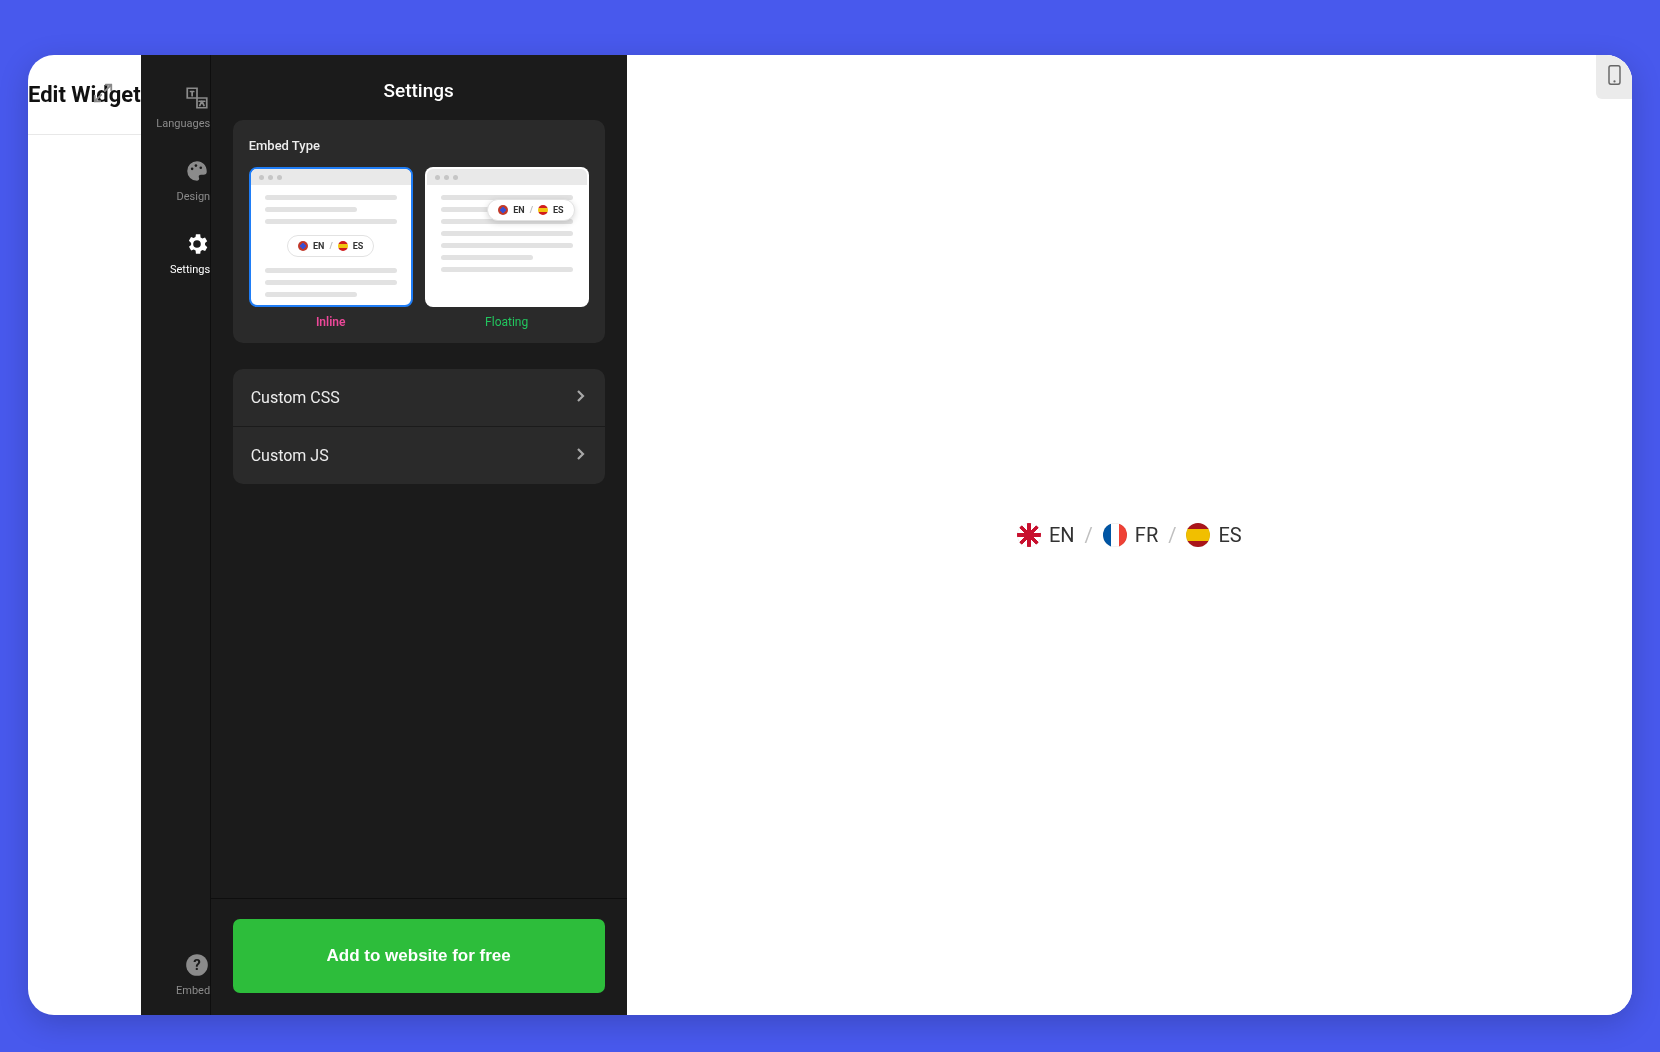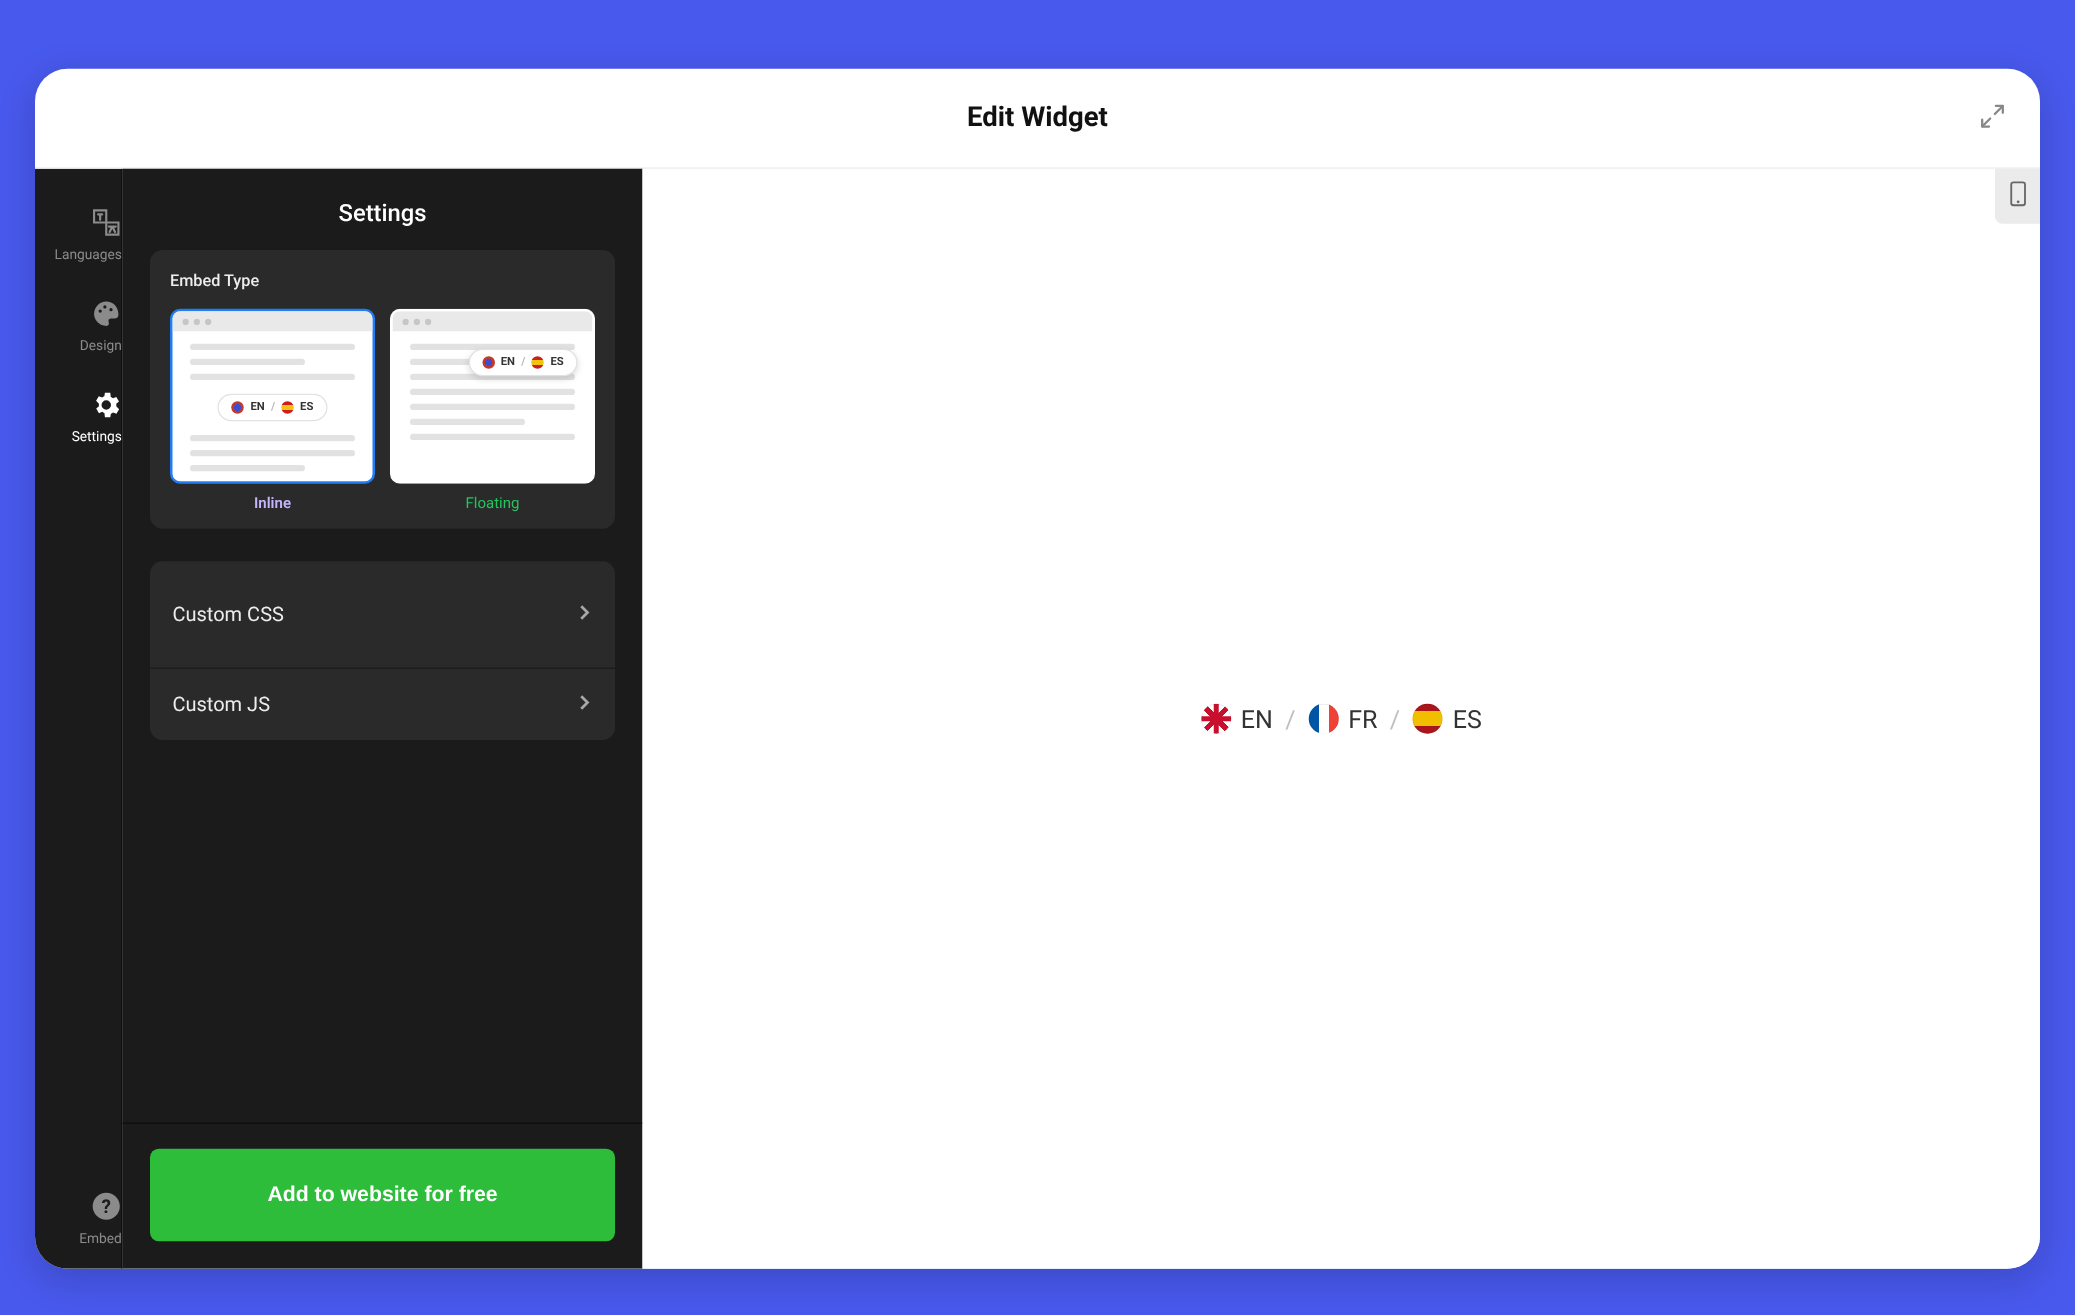--- a/index.html
+++ b/index.html
@@ -15,21 +15,21 @@
   .modal {
     position: absolute;
     left: 28px;
     top: 55px;
     right: 28px;
     bottom: 37px;
     background: #fff;
     border-radius: 26px;
     overflow: hidden;
     display: flex;
-    flex-direction: column;
+    flex-direction: row;
     box-shadow: 0 8px 30px rgba(0,0,0,.18);
   }
 
   .modal-header {
     height: 80px;
     border-bottom: 1px solid #e8e8e8;
     display: flex;
     align-items: center;
     justify-content: center;
     position: relative;
@@ -197,36 +197,35 @@
     width: 10px; height: 10px; border-radius: 50%;
   }
   .mini-flag.en { background: radial-gradient(circle, #3b4ecf 40%, #c0392b 40%); }
   .mini-flag.es { background: linear-gradient(#d11c1c 0 30%, #f1c40f 30% 70%, #d11c1c 70%); }
   .thumb-sep { color:#bbb; font-size:9px; }
   .embed-label {
     margin-top: 8px;
     font-size: 12px;
     color: #22c55e;
   }
-  .embed-opt.active .embed-label { color: #c4b5fd; font-weight: 600; }
+  .embed-opt.active .embed-label { color: #ec4899; font-weight: 600; }
 
   .row-list {
     background: #2a2a2a;
     border-radius: 10px;
     overflow: hidden;
   }
   .row {
     display: flex;
     align-items: center;
     justify-content: space-between;
     padding: 19px 18px;
     font-size: 16px;
     color: #ededed;
     cursor: pointer;
-    margin-top: 14px;
   }
   .row + .row { border-top: 1px solid #1b1b1b; }
   .row .chev { color: #a8a8a8; }
   .row .chev svg { width: 12px; height: 14px; stroke: currentColor; fill: none; stroke-width: 2.2; }
 
   .panel-footer {
     padding: 20px 22px 22px;
     border-top: 1px solid #0e0e0e;
   }
   .cta {

